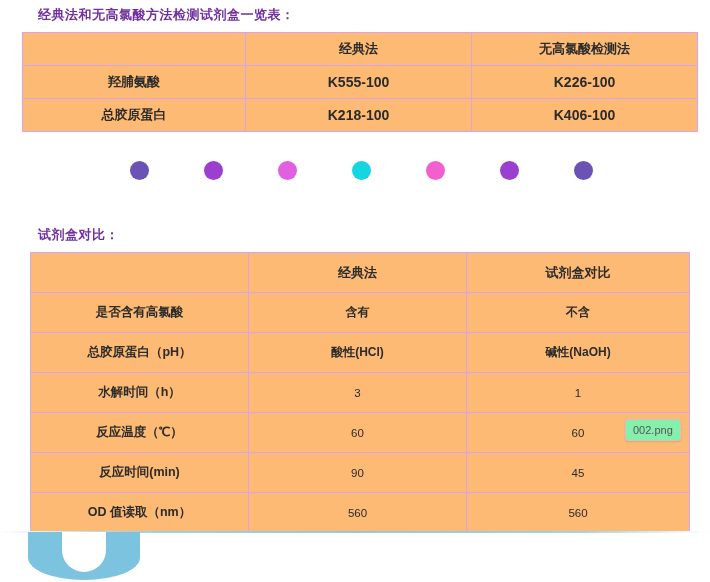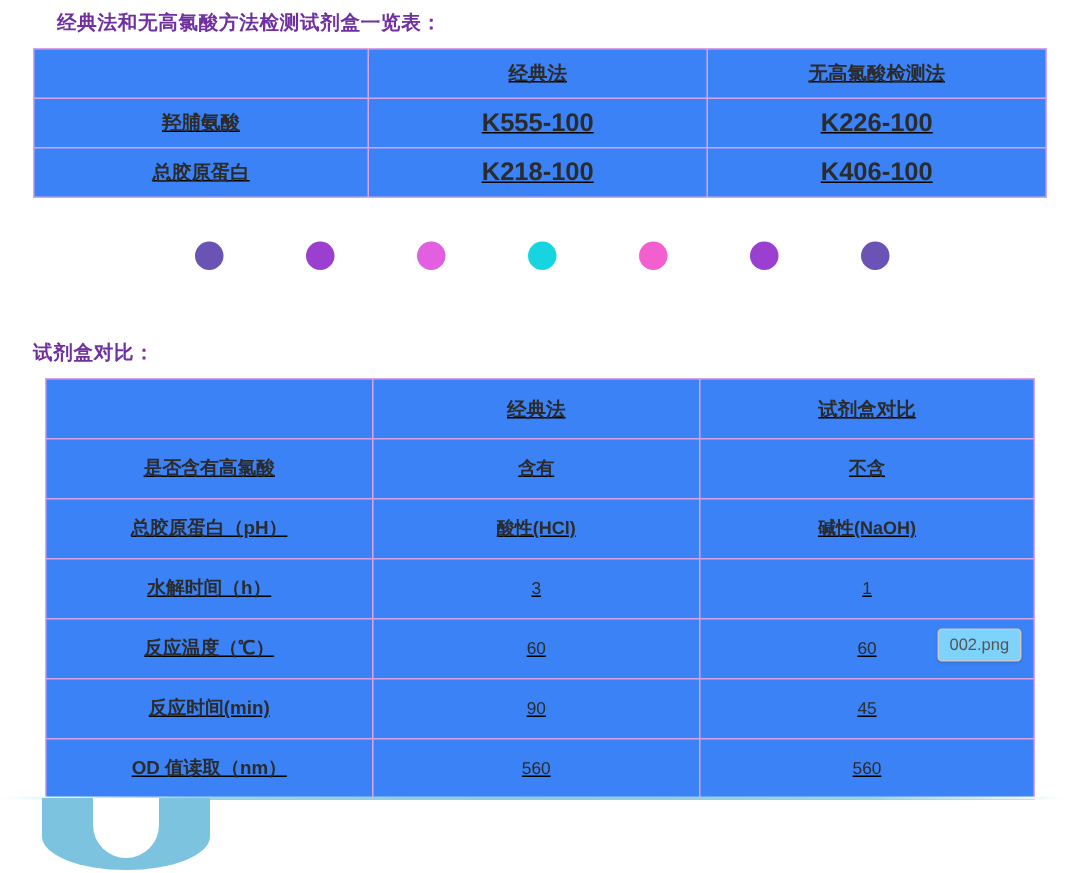--- a/index.html
+++ b/index.html
@@ -20,28 +20,27 @@
     height: 582px;
   }
   .heading {
     position: absolute;
     font-size: 13px;
     color: #7030a0;
     font-weight: bold;
     letter-spacing: 0.5px;
   }
   #heading-1 { left: 38px; top: 6px; }
-  #heading-2 { left: 22px; top: 226px; }
+  #heading-2 { left: 38px; top: 226px; }
 
   table.kit-table {
     position: absolute;
     border-collapse: collapse;
     table-layout: fixed;
-    background: #3b82f6;
-    text-decoration: underline;
+    background: #fdba74;
   }
   table.kit-table td {
     border: 1px solid #d9a3e8;
     text-align: center;
     vertical-align: middle;
     color: #2b2b2b;
   }
   
   #table-1 {
     left: 22px;
@@ -59,21 +58,21 @@
     font-weight: bold;
     font-size: 13px;
   }
   #table-1 .rowlabel {
     font-weight: bold;
     font-size: 13px;
     margin-left: 13px;
   }
   #table-1 .code {
     font-weight: bold;
-    font-size: 17px;
+    font-size: 14px;
   }
 
   
   .dots {
     position: absolute;
     left: 22px;
     top: 158px;
     width: 666px;
     height: 30px;
   }
@@ -114,21 +113,21 @@
     font-weight: bold;
     margin-left: 37px;
   }
 
   
   .file-badge {
     position: absolute;
     left: 625px;
     top: 419px;
     padding: 4px 7px;
-    background: #7dd3fc;
+    background: #86efac;
     border: 1px solid #c8c8c8;
     border-radius: 3px;
     font-size: 11px;
     color: #555555;
     box-shadow: 0 1px 2px rgba(0,0,0,0.12);
     white-space: nowrap;
   }
 
   
   .bottom-line {

